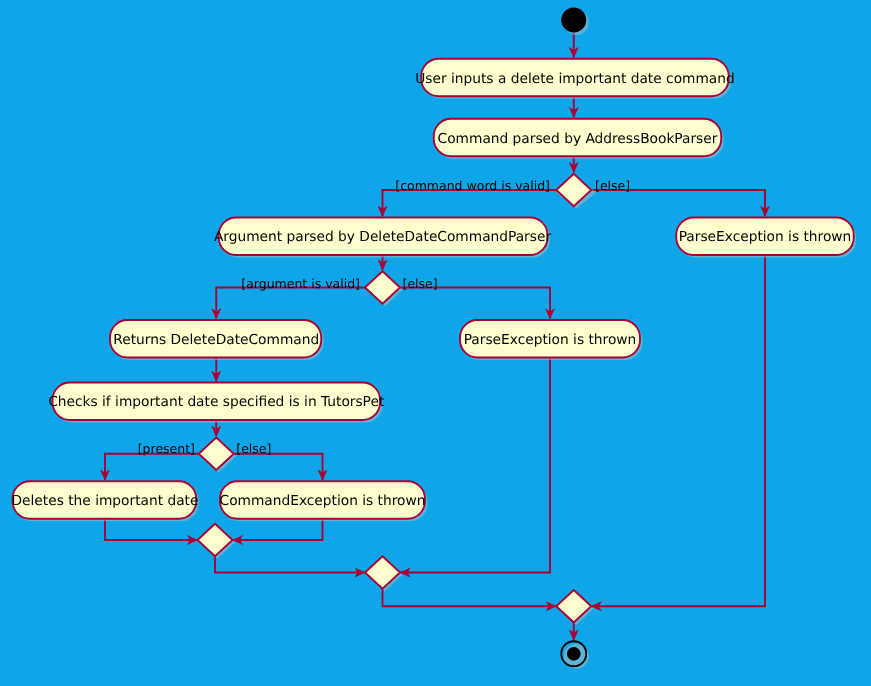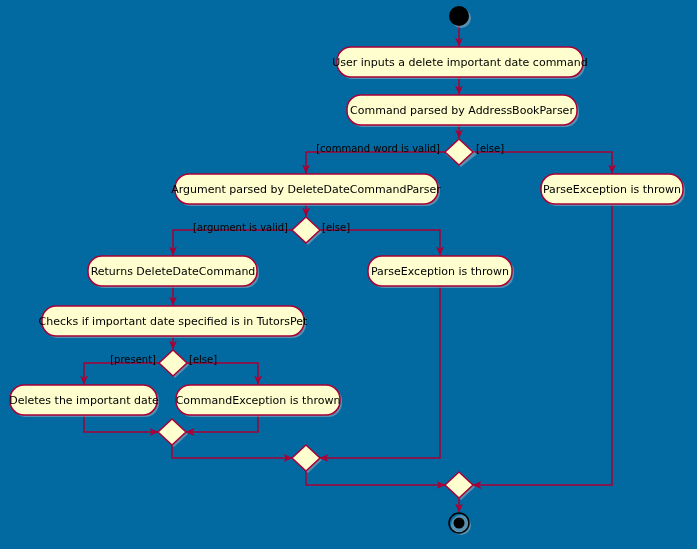--- a/index.html
+++ b/index.html
@@ -10,21 +10,21 @@
   body {
     width: 697px;
     height: 549px;
     font-family: "DejaVu Sans", sans-serif;
     overflow: hidden;
   }
   #diagram-root {
     position: relative;
     width: 697px;
     height: 549px;
-    background: #0369a1;
+    background: #0ea5e9;
   }
   svg#activity-diagram {
     display: block;
     width: 697px;
     height: 549px;
   }
   .node-box {
     fill: #FEFECE;
     stroke: #A80036;
     stroke-width: 1.5;

